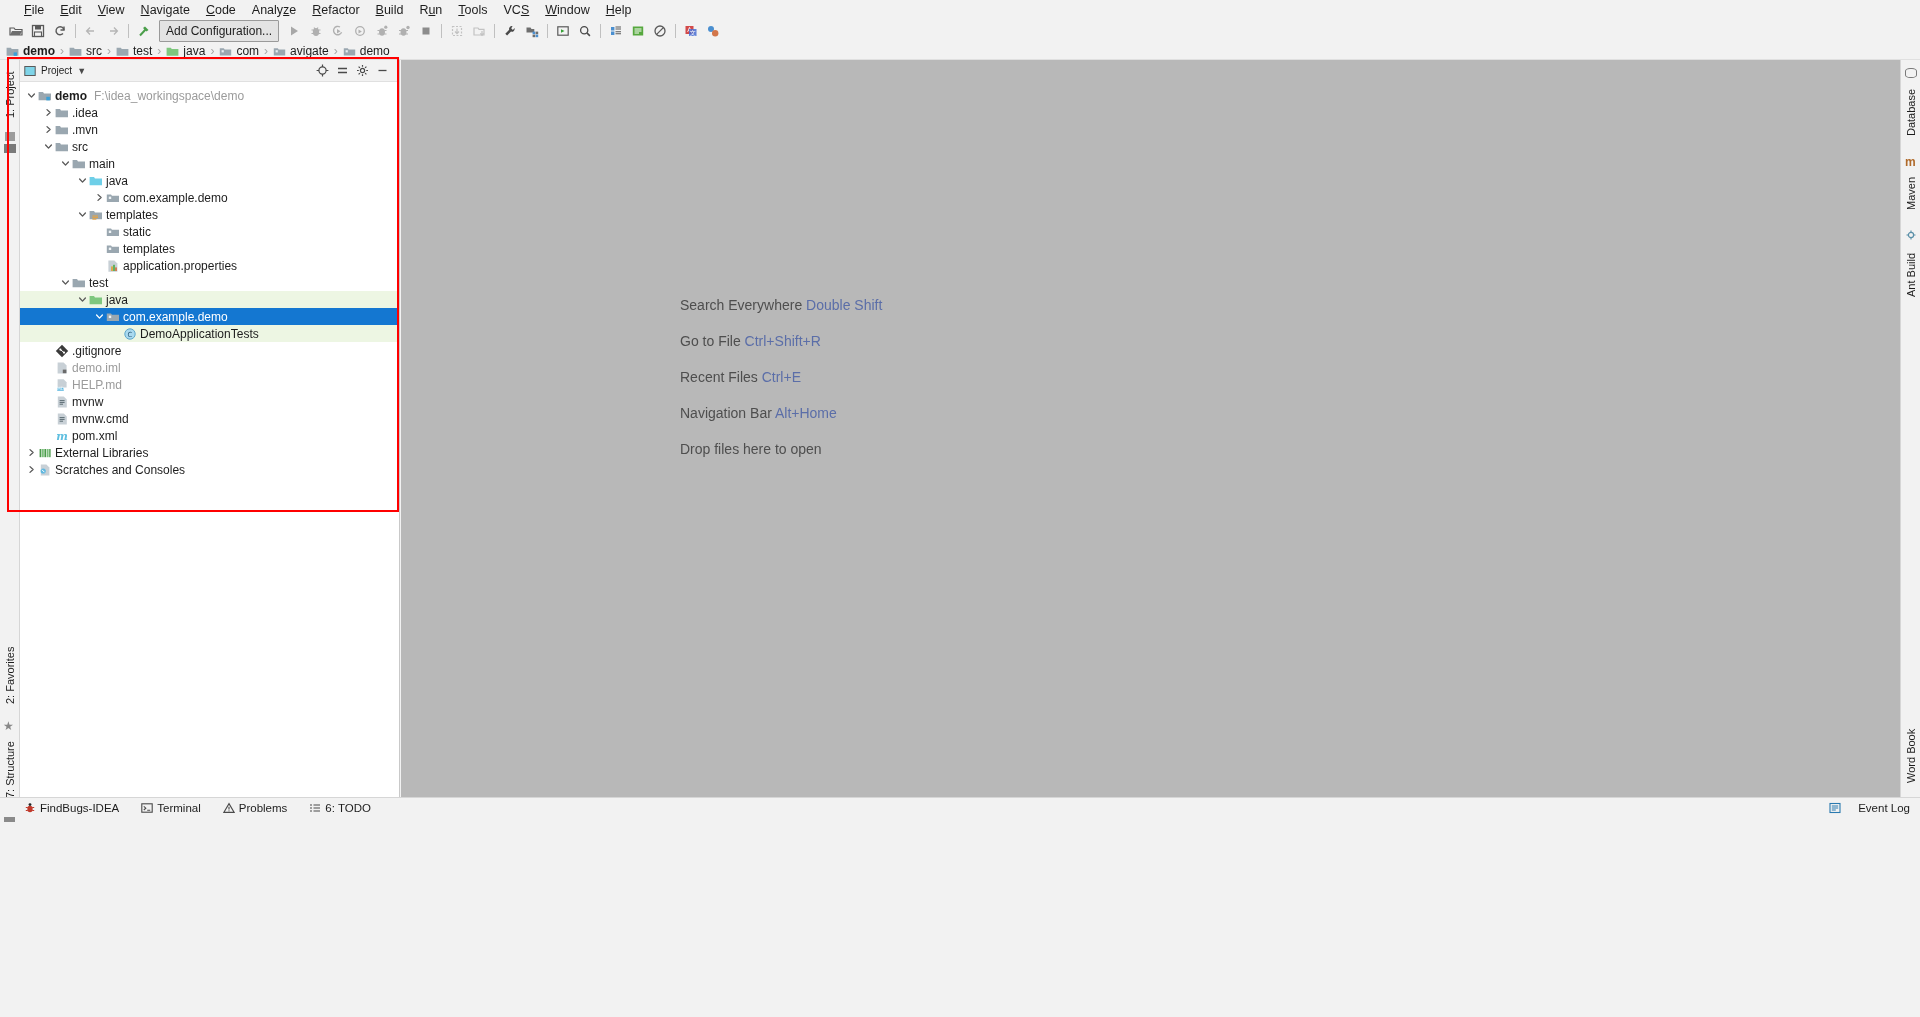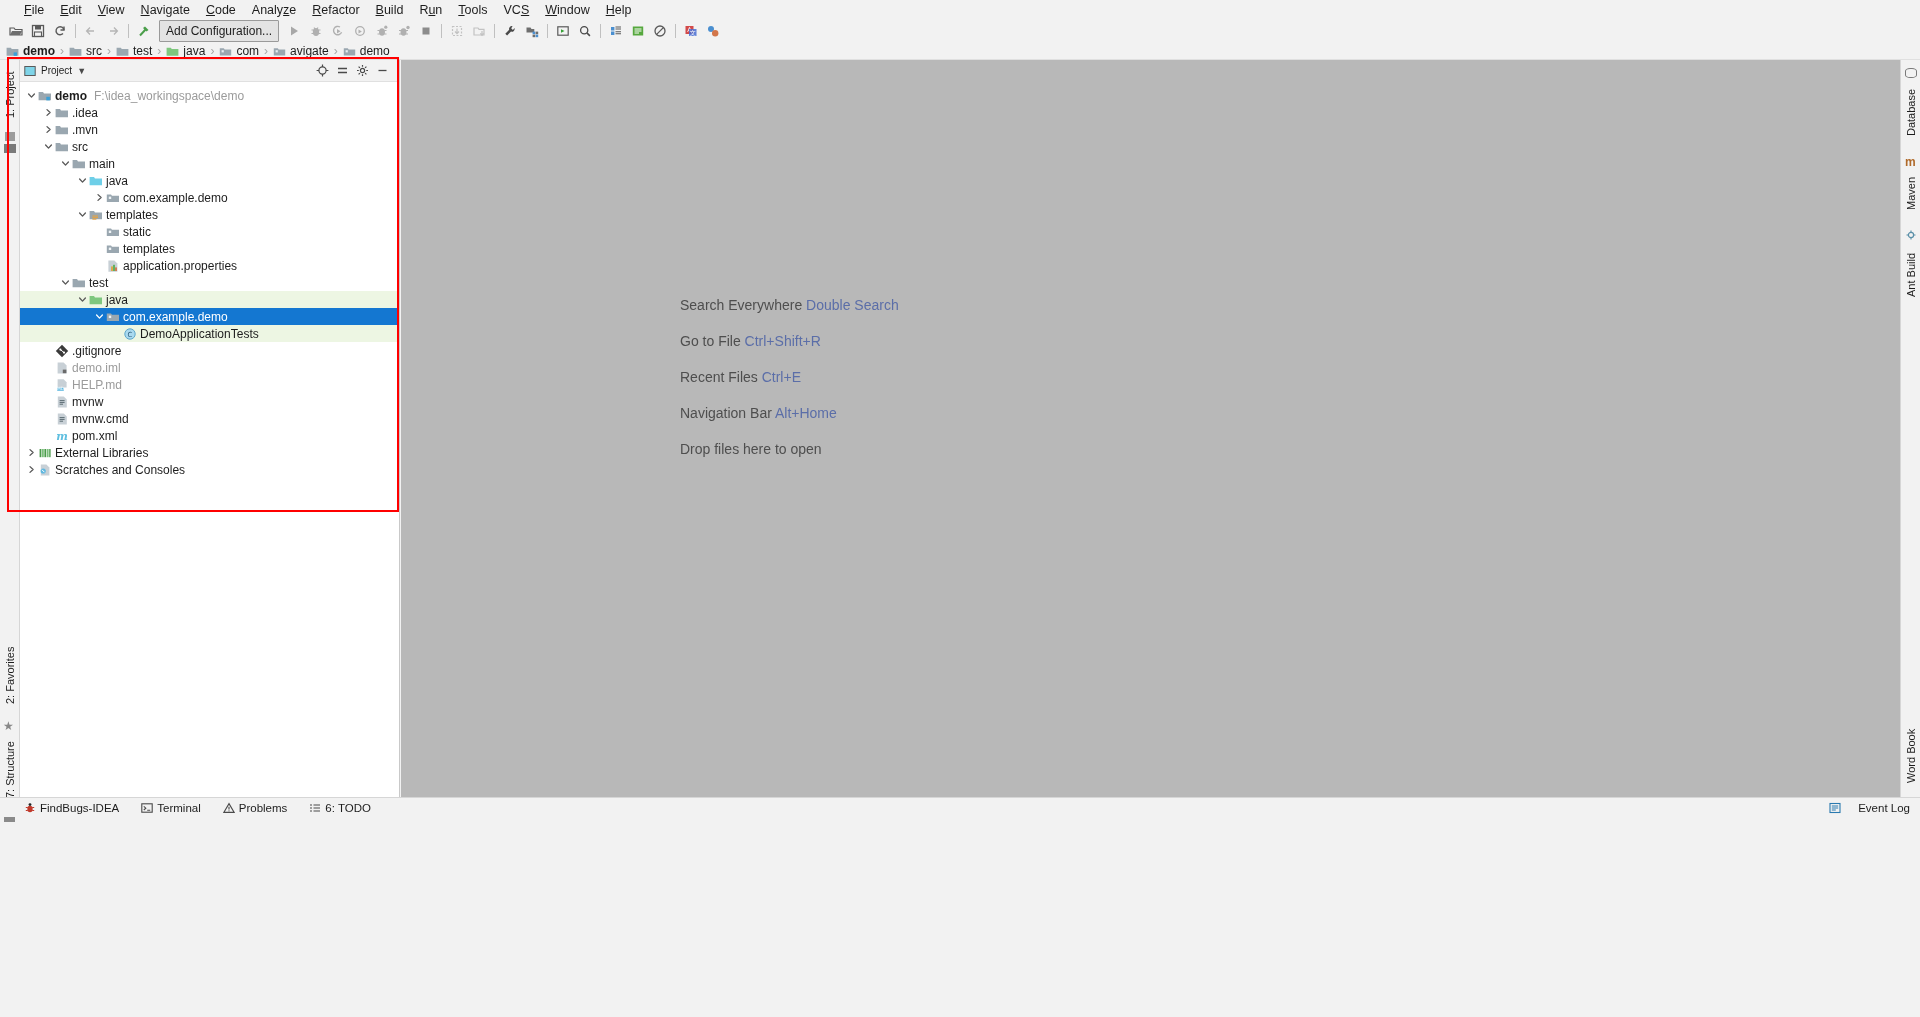--- a/index.html
+++ b/index.html
@@ -742,21 +742,21 @@
           </span>
           <span class="tname">Scratches and Consoles</span>
         </div>
       </div>
   </div>
 
   <div class="redbox"></div>
 
   <div class="editor">
     <div class="hints" id="hints">
-        <div class="hintrow"><span>Search Everywhere</span><span class="key"> Double Search</span></div>
+        <div class="hintrow"><span>Search Everywhere</span><span class="key"> Double Shift</span></div>
         <div class="hintrow"><span>Go to File</span><span class="key"> Ctrl+Shift+R</span></div>
         <div class="hintrow"><span>Recent Files</span><span class="key"> Ctrl+E</span></div>
         <div class="hintrow"><span>Navigation Bar</span><span class="key"> Alt+Home</span></div>
         <div class="hintrow"><span>Drop files here to open</span></div>
       </div>
     <div class="ed-scroll-v"></div>
   </div>
 
   <div class="bottombar">
     <div class="bb-item">

